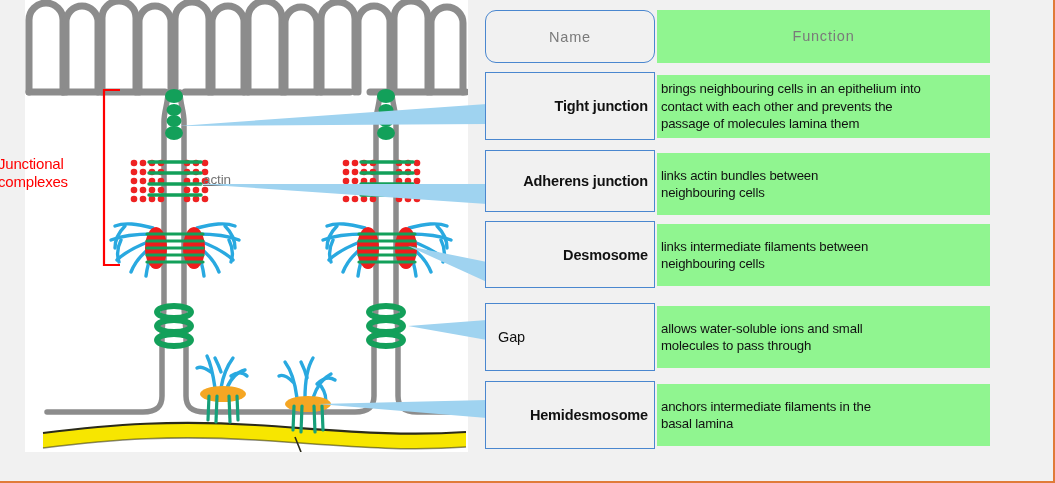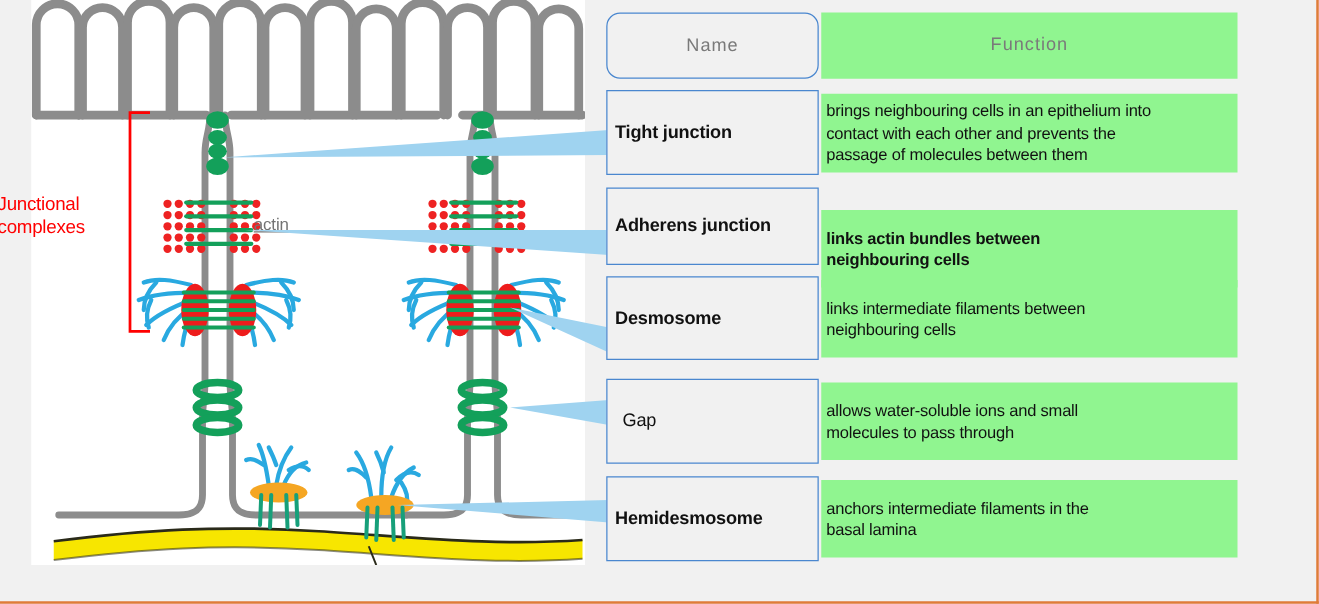--- a/index.html
+++ b/index.html
@@ -67,21 +67,21 @@
     width:510px;height:460px;
   }
   .trow{position:absolute;left:0;width:510px;}
 
   .name-cell{
     position:absolute;left:0;top:0;
     width:170px;
     box-sizing:border-box;
     background:#f1f1f1;
     border:1.5px solid #4a87cf;
-    display:flex;align-items:center;justify-content:flex-start;
+    display:flex;align-items:center;justify-content:flex-end;
     text-align:center;
     padding:2px 6px;
   }
   .name-cell.hdr{justify-content:center;}
   .name-cell .celltext{
     font-family:"Liberation Sans", sans-serif;
     font-size:14.5px;
     font-weight:bold;
     color:#111111;
     letter-spacing:-0.15px;
@@ -420,29 +420,29 @@
       </div>
     </div>
 
     <div class="trow" style="top:72px;height:68px;">
       <div class="name-cell" style="height:68px;">
         <span class="celltext">Tight junction</span>
       </div>
       <div class="func-cell" style="height:63px;top:3px;">
         <span class="celltext">brings neighbouring cells in an epithelium into
 contact with each other and prevents the
-passage of molecules between them</span>
+passage of molecules lamina them</span>
       </div>
     </div>
 
     <div class="trow" style="top:150px;height:68px;">
       <div class="name-cell" style="height:62px;">
         <span class="celltext">Adherens junction</span>
       </div>
-      <div class="func-cell" style="height:62px;top:18px;font-weight:bold;">
+      <div class="func-cell" style="height:62px;top:3px;">
         <span class="celltext">links actin bundles between
 neighbouring cells</span>
       </div>
     </div>
 
     <div class="trow" style="top:221px;height:67px;">
       <div class="name-cell" style="height:67px;">
         <span class="celltext">Desmosome</span>
       </div>
       <div class="func-cell" style="height:62px;top:3px;">

